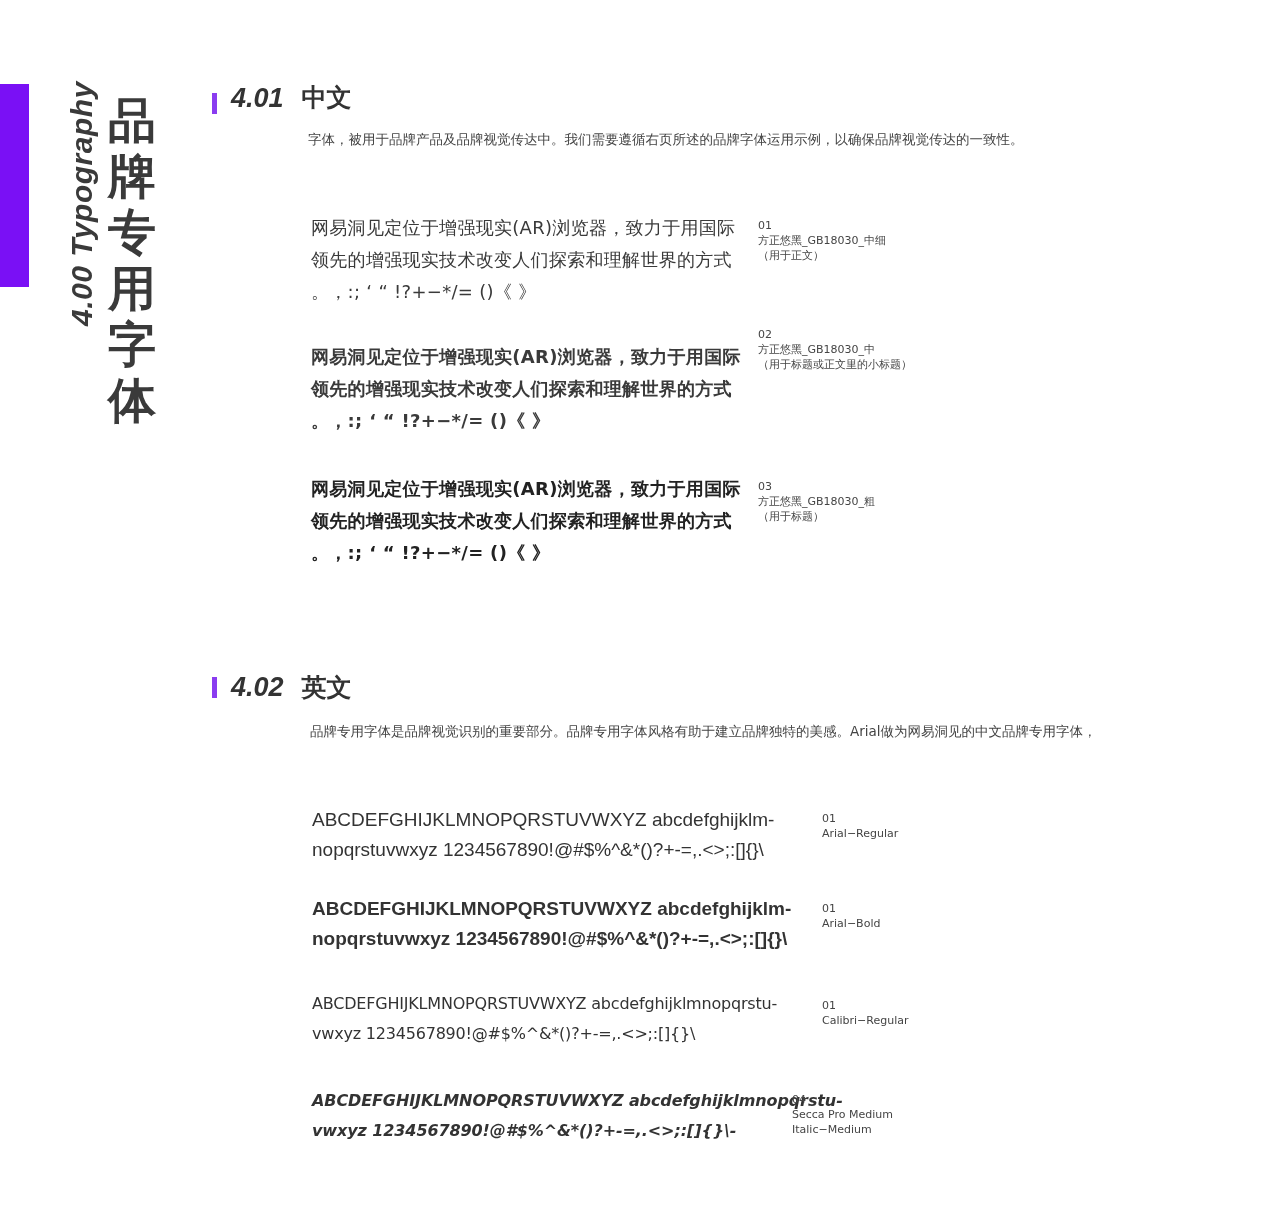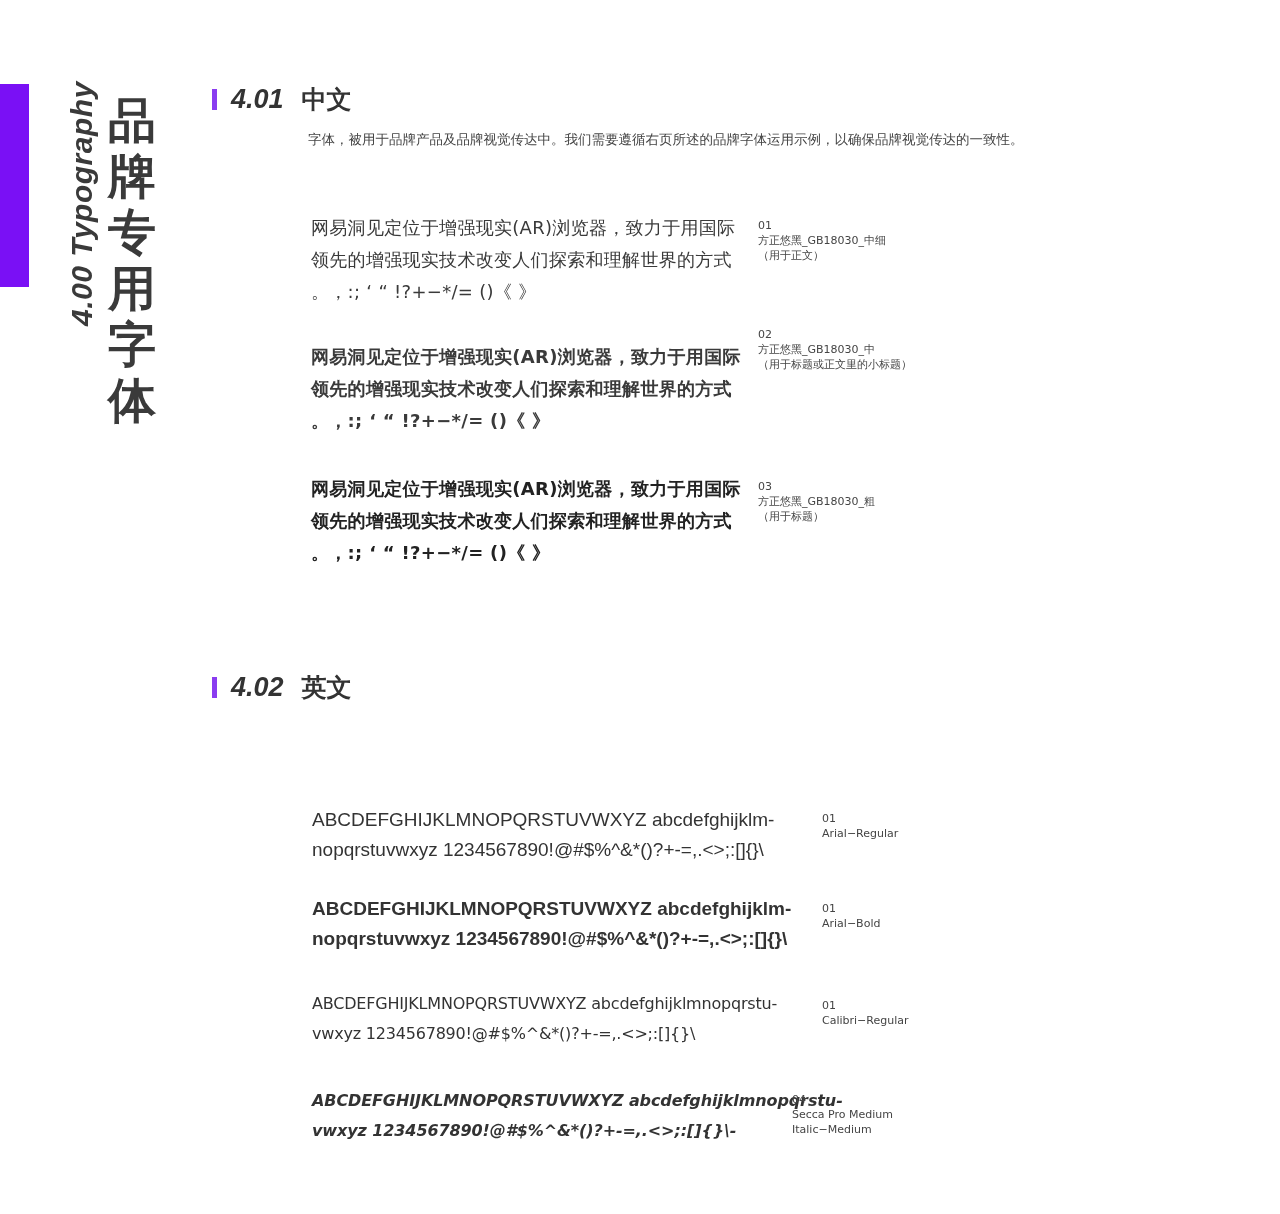--- a/index.html
+++ b/index.html
@@ -65,21 +65,21 @@
 
 <div class="side-title-zh">
   <span>品</span>
   <span>牌</span>
   <span>专</span>
   <span>用</span>
   <span>字</span>
   <span>体</span>
 </div>
 
-<div class="section-head" style="top:84px;">
+<div class="section-head" style="top:84px;align-items:flex-end;">
   <div class="marker"></div>
   <span class="num">4.01</span>
   <span class="zh">中文</span>
 </div>
 
 <div class="intro" style="left:308px; top:127px;">
   <div>字体，被用于品牌产品及品牌视觉传达中。我们需要遵循右页所述的品牌字体运用示例，以确保品牌视觉传达的一致性。</div>
 </div>
 
 <div class="sample zh-sample light" style="top:212px;">
@@ -115,20 +115,21 @@
   <span>（用于标题）</span>
 </div>
 
 <div class="section-head" style="top:672px;">
   <div class="marker"></div>
   <span class="num">4.02</span>
   <span class="zh">英文</span>
 </div>
 
 <div class="intro" style="left:310px; top:719px;">
+  <div>品牌专用字体是品牌视觉识别的重要部分。品牌专用字体风格有助于建立品牌独特的美感。Arial做为网易洞见的中文品牌专用字体，</div>
 </div>
 
 <div class="sample en-sample en-arial" style="left:312px; top:805px;">
   <span class="line">ABCDEFGHIJKLMNOPQRSTUVWXYZ abcdefghijklm-</span>
   <span class="line">nopqrstuvwxyz 1234567890!@#$%^&amp;*()?+-=,.&lt;&gt;;:[]{}\</span>
 </div>
 <div class="note" style="left:822px; top:811px;">
   <span>01</span>
   <span>Arial−Regular</span>
 </div>

